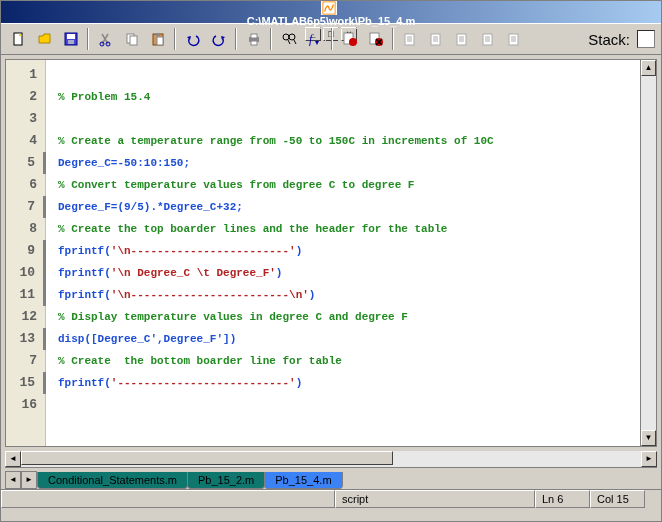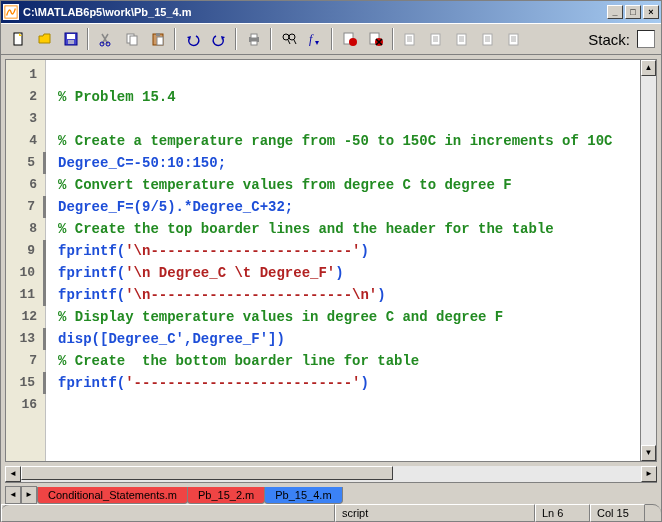--- a/index.html
+++ b/index.html
@@ -1,51 +1,51 @@
 <!DOCTYPE html>
 <html><head>
 <meta charset="utf-8">
 <style>
   * { box-sizing: border-box; margin: 0; padding: 0; }
   body { font-family: Tahoma, sans-serif; font-size: 11px; background: #d4d0c8; width: 662px; height: 522px; overflow: hidden; }
   .window { width: 662px; height: 522px; border: 1px solid #808080; background: #d4d0c8; display: flex; flex-direction: column; }
-  .titlebar { background: linear-gradient(to right, #0a246a, #a6caf0); height: 22px; display: flex; align-items: center; padding: 0 2px; color: white; font-weight: bold; }
+  .titlebar { background: linear-gradient(to right, #0a246a, #a6caf0); height: 22px; display: flex; align-items: center; padding: 0 2px; color: white; font-weight: bold; flex-direction: column; }
   .titlebar .icon { width: 16px; height: 16px; margin-right: 4px; background: #fff; display: flex; align-items: center; justify-content: center; }
   .titlebar .icon svg { width: 14px; height: 14px; }
   .titlebar .title { flex: 1; font-size: 11px; }
   .winbtns { display: flex; gap: 2px; }
   .winbtn { width: 16px; height: 14px; background: #d4d0c8; border: 1px solid #fff; border-right-color:#404040; border-bottom-color:#404040; font-size: 9px; text-align: center; line-height: 12px; font-family: Arial; font-weight: bold; color: #000; }
   .menubar { height: 22px; display: flex; align-items: center; padding: 2px 6px; gap: 2px; }
   .menuitem { padding: 2px 7px; cursor: default; }
   .toolbar { height: 32px; border-top: 1px solid #fff; border-bottom: 1px solid #808080; display: flex; align-items: center; padding: 2px 6px; gap: 3px; }
   .tbtn { width: 23px; height: 22px; border: 1px solid #d4d0c8; display: flex; align-items: center; justify-content: center; }
   .tbtn svg { width: 16px; height: 16px; }
   .tsep { width: 2px; height: 22px; border-left: 1px solid #808080; border-right: 1px solid #fff; margin: 0 2px; }
   .stacklbl { margin-left: auto; font-size: 15px; padding-right:4px;}
   .stacksel { width: 18px; height: 18px; background: #fff; border: 1px inset #808080; }
   .editarea { flex: 1; display: flex; border: 1px solid #808080; margin: 4px; background: #fff; position: relative; overflow: hidden; }
   .gutter { width: 40px; background: #ece9d8; border-right: 1px solid #c0c0c0; padding-top: 4px; }
   .gutter .ln { height: 22px; text-align: right; padding-right: 8px; color: #606060; font-family: 'Courier New', monospace; font-size: 13px; font-weight: bold; line-height: 22px; }
   .gutter .ln.dash { border-right: 3px solid #808080; margin-right: -1px;}
-  .code { flex: 1; padding: 4px 0 0 12px; font-family: 'Courier New', monospace; font-size: 14px; font-weight: bold; white-space: pre; overflow: auto; }
+  .code { flex: 1; padding: 4px 0 0 12px; font-family: 'Courier New', monospace; font-size: 11px; font-weight: bold; white-space: pre; overflow: auto; }
   .code .row { height: 22px; line-height: 22px; }
   .c-comment { color: #228b22; }
   .c-str { color: #b22222; }
   .c-code { color: #1d4ed8; }
   .vscroll { width: 16px; background: #d4d0c8; border-left: 1px solid #808080; display:flex; flex-direction:column; }
   .vscroll .arr { height:16px; background:#d4d0c8; border:1px solid #fff; border-right-color:#404040; border-bottom-color:#404040; text-align:center; font-size:8px; line-height:14px;}
   .vscroll .track { flex:1; background:#e8e8e8;}
   .hscrollrow { height:16px; margin:0 4px 0 4px; display:flex; background:#d4d0c8; }
   .hscrollrow .arr { width:16px; background:#d4d0c8; border:1px solid #fff; border-right-color:#404040; border-bottom-color:#404040; text-align:center; font-size:8px; line-height:14px;}
   .hscrollrow .track { flex:1; background:#e8e8e8; position:relative;}
   .hscrollrow .thumb { position:absolute; left:0; top:0; height:14px; width:60%; background:#d4d0c8; border:1px solid #fff; border-right-color:#404040; border-bottom-color:#404040;}
   .tabrow { height: 22px; margin: 0 4px; display: flex; align-items: flex-end; border-top:1px solid #808080; padding-top:2px;}
-  .tab { padding: 2px 10px; background: #ef4444; border: 1px solid #808080; border-top: none; font-size: 11px; margin-right:-1px; border-radius: 0 0 4px 4px;}
+  .tab { padding: 2px 10px; background: #0f766e; border: 1px solid #808080; border-top: none; font-size: 11px; margin-right:-1px; border-radius: 0 0 4px 4px;}
   .tab.active { background: #3b82f6; }
-  .statusbar { height: 17px; border-top: 1px solid #808080; display: flex; align-items: center; border-radius: 9px; }
+  .statusbar { height: 32px; border-top: 1px solid #808080; display: flex; align-items: flex-start; }
   .statusbar .cell { border: 1px solid #808080; border-top-color:#fff; border-left-color:#fff; height: 18px; padding: 2px 6px; font-size: 11px; }
   .statusbar .cell.flex { flex:1; }
   .statusbar .cell.w1 { width: 200px; }
   .statusbar .cell.w2 { width: 55px; }
   .grip { width:16px; }
 </style>
 </head>
 <body>
 
 <div class="window">

